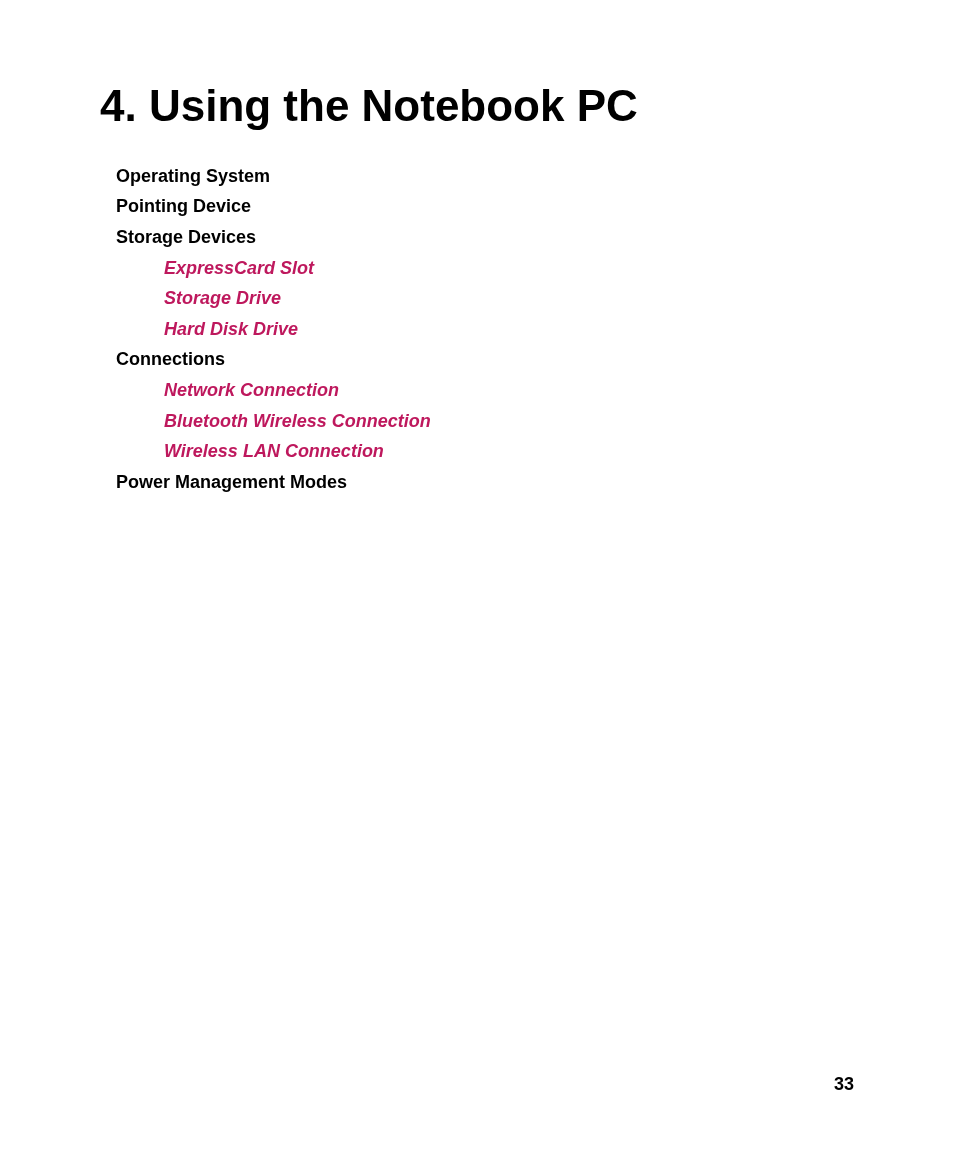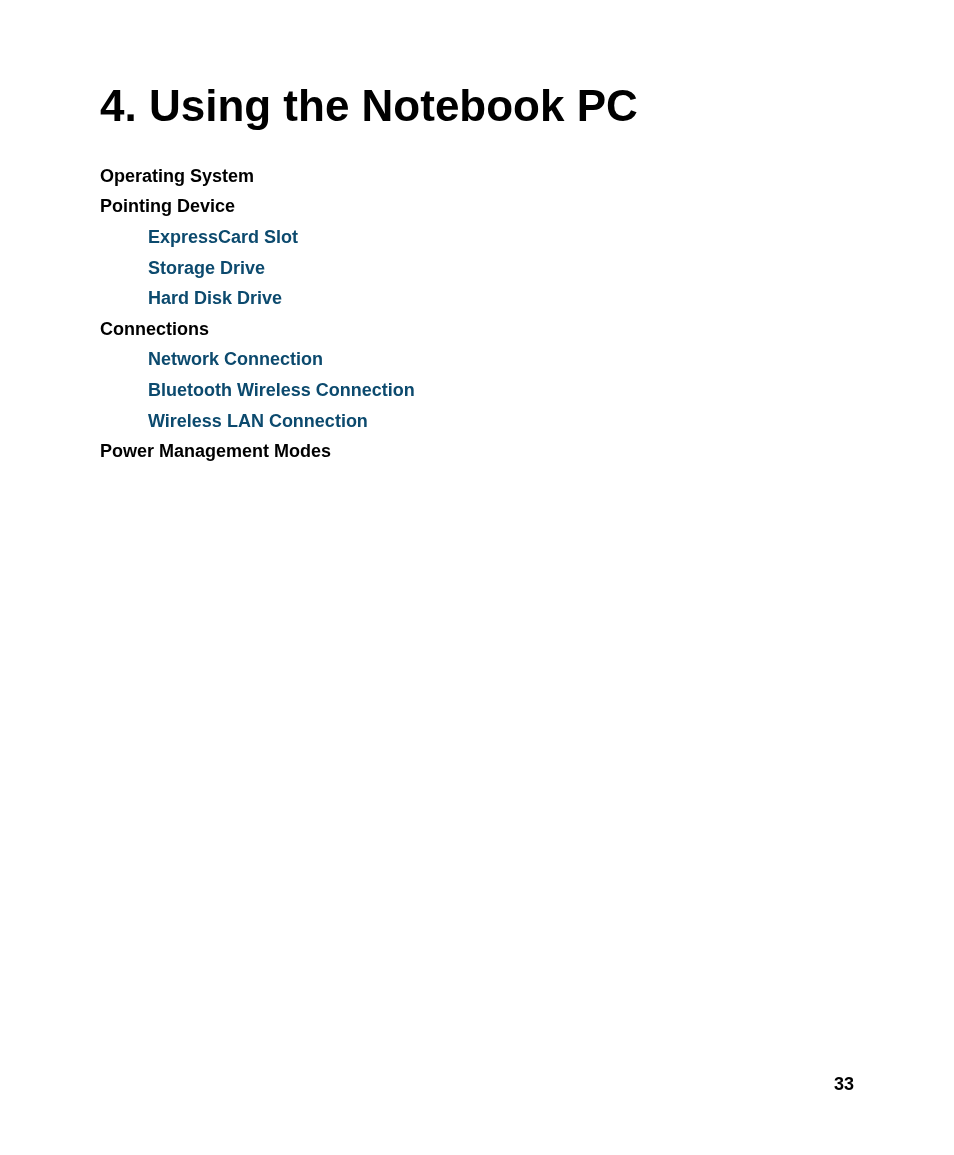--- a/index.html
+++ b/index.html
@@ -25,56 +25,58 @@
       font-size: 44px;
       font-weight: 900;
       color: #000000;
       margin-bottom: 28px;
       line-height: 1.2;
     }
 
     .toc-list {
       list-style: none;
       padding: 0;
-      margin: 0;
+      margin: 16px;
     }
 
     .toc-item {
       font-size: 18px;
       font-weight: 700;
       color: #000000;
       line-height: 1.7;
     }
 
     .toc-item-indented {
       font-size: 18px;
       font-weight: 700;
-      color: #0c4a6e;
+      color: #be185d;
       line-height: 1.7;
       padding-left: 48px;
+      font-style: italic;
     }
 
     .page-number {
       position: absolute;
       bottom: 60px;
       right: 100px;
       font-size: 18px;
       font-weight: 700;
       color: #000000;
     }
   </style>
 </head>
 <body>
 
 <div class="page-content">
   <h1 class="chapter-title">4. Using the Notebook PC</h1>
 
   <ul class="toc-list">
   <li class="toc-item">Operating System</li>
       <li class="toc-item">Pointing Device</li>
+      <li class="toc-item">Storage Devices</li>
       <li class="toc-item-indented">ExpressCard Slot</li>
       <li class="toc-item-indented">Storage Drive</li>
       <li class="toc-item-indented">Hard Disk Drive</li>
       <li class="toc-item">Connections</li>
       <li class="toc-item-indented">Network Connection</li>
       <li class="toc-item-indented">Bluetooth Wireless Connection</li>
       <li class="toc-item-indented">Wireless LAN Connection</li>
       <li class="toc-item">Power Management Modes</li>
     </ul>
 </div>

